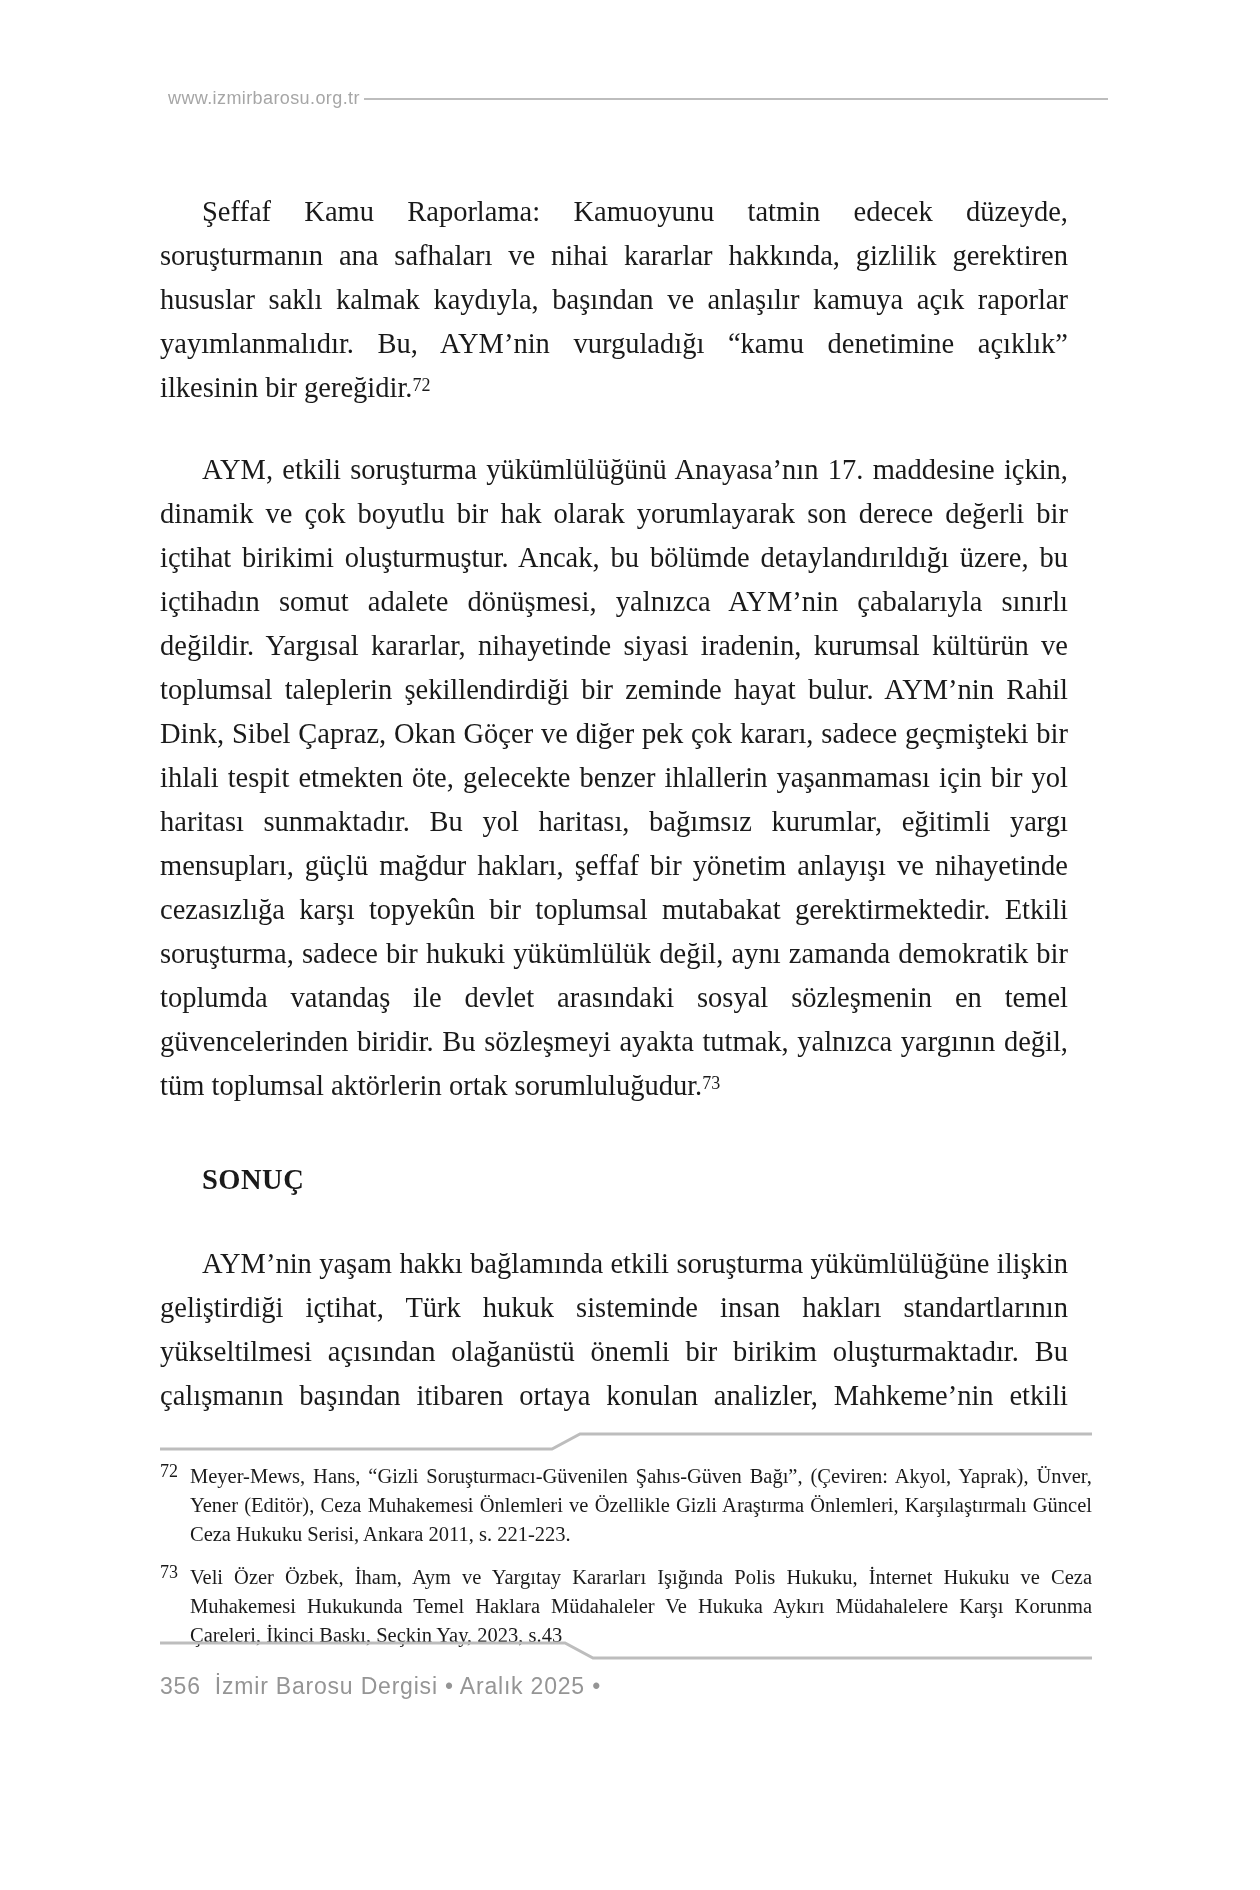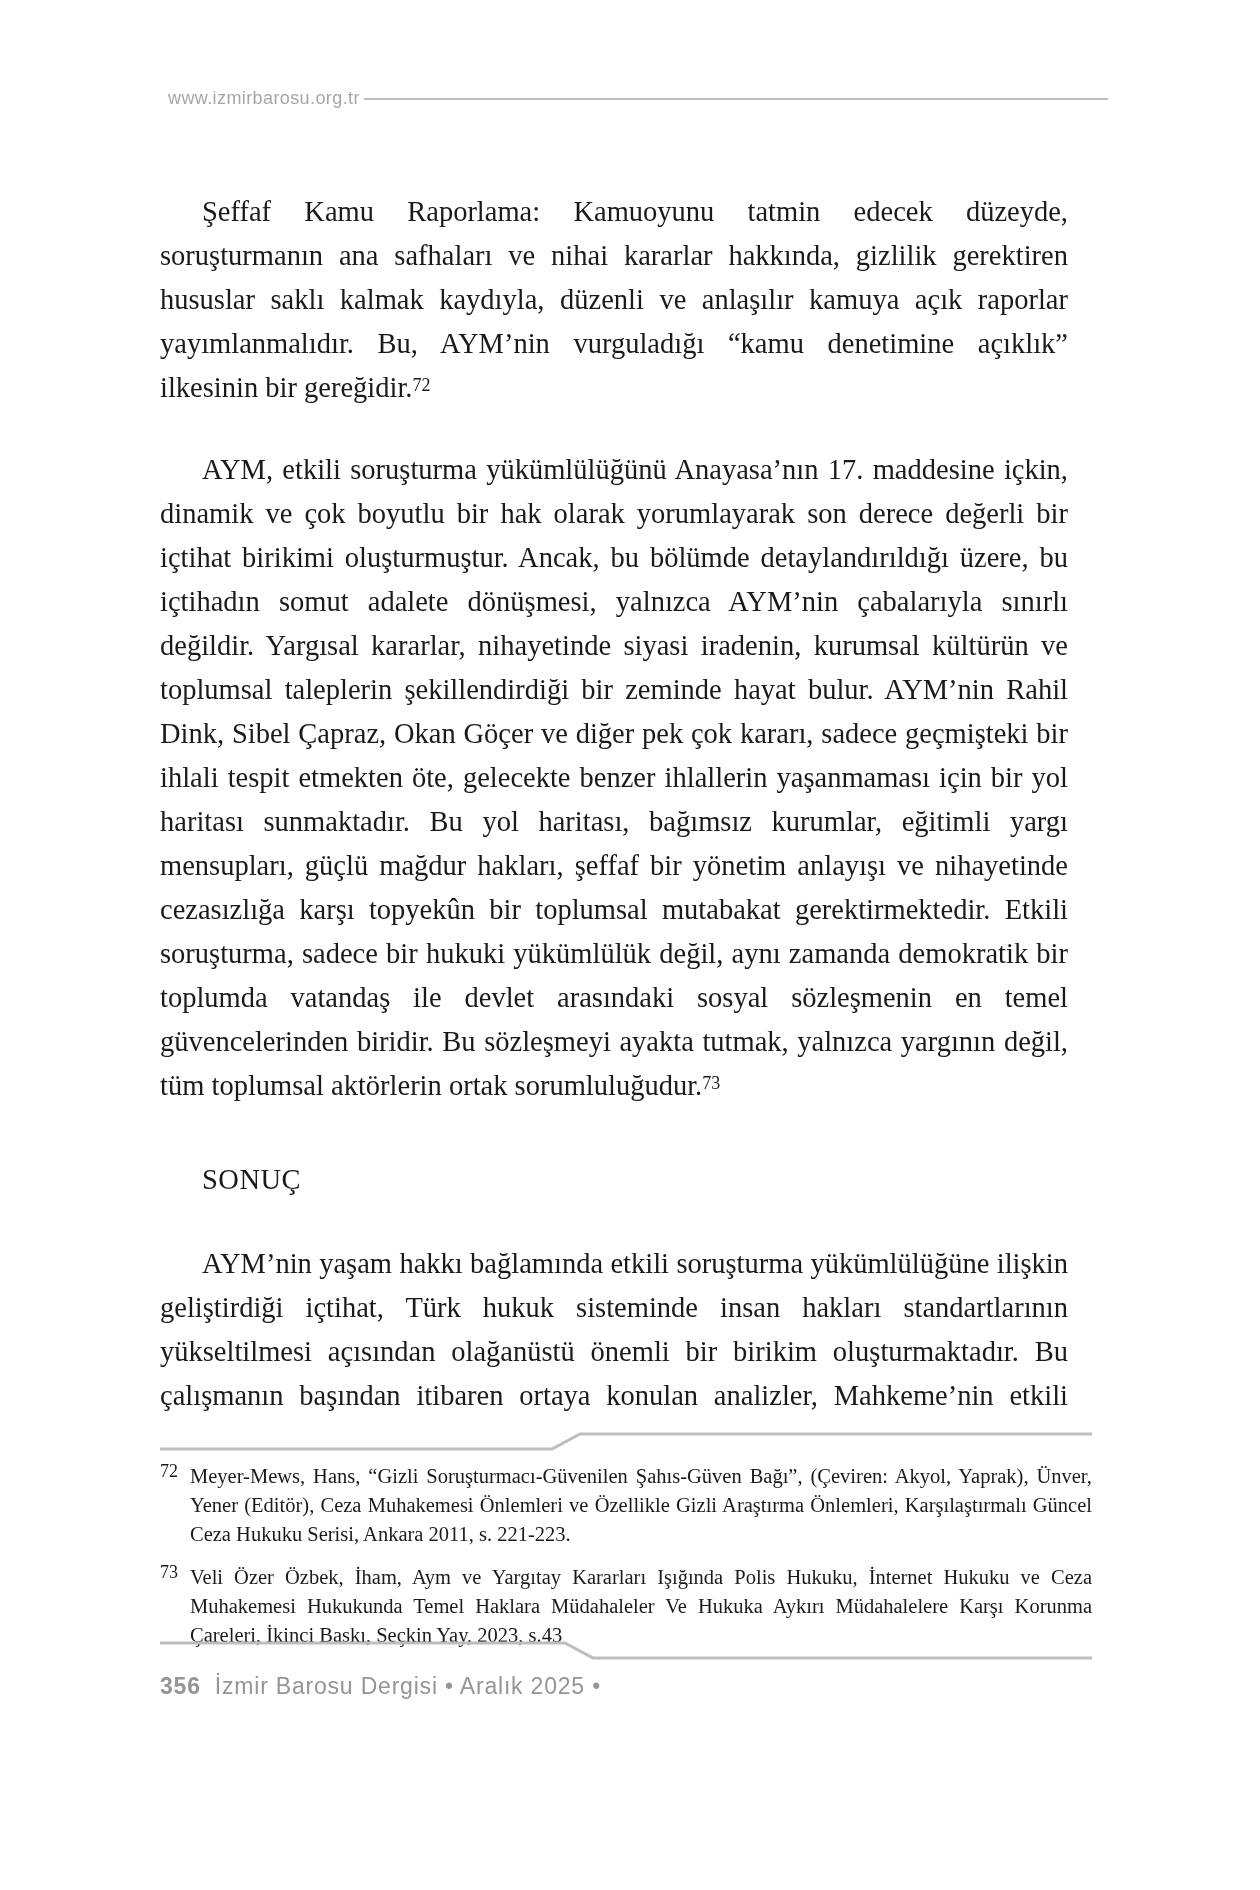--- a/index.html
+++ b/index.html
@@ -22,21 +22,21 @@
   
   .main{
     position:absolute;left:160px;top:190px;width:908px;
     font-size:28.5px;line-height:44px;text-align:justify;
     max-height:1235px;overflow:hidden;
   }
   .main p{margin:0 0 38px 0;text-indent:42px;}
   .main p:last-child{margin-bottom:0;}
   sup.fnref{font-size:18px;line-height:0;vertical-align:6px;letter-spacing:0;}
   .section-heading{
-    font-weight:normal;font-size:28.5px;letter-spacing:.5px;
+    font-weight:bold;font-size:28.5px;letter-spacing:.5px;
     margin:50px 0 40px 42px;
   }
   
   .fn-sep{position:absolute;left:160px;top:1430px;width:932px;height:22px;}
   
   .footnotes{
     position:absolute;left:160px;top:1462px;width:932px;
     font-size:20.5px;line-height:29px;text-align:justify;
   }
   .footnote{position:relative;padding-left:30px;margin-bottom:14px;}
@@ -44,34 +44,34 @@
     position:absolute;left:0;top:-5px;
     font-size:18px;
   }
   
   .footer{position:absolute;left:160px;top:1638px;width:932px;}
   .footer-text{
     margin-top:7px;
     font-family:"Liberation Sans", sans-serif;
     font-size:23px;color:#959595;letter-spacing:.8px;
   }
-  .footer-text .pageno{margin-right:14px;font-weight:bold;}
+  .footer-text .pageno{margin-right:14px;}
 </style>
 </head>
 <body>
 
 <div class="page">
 
   <div class="header">
     <span>www.izmirbarosu.org.tr</span>
     <span class="rule"></span>
   </div>
 
   <div class="main">
-    <p><span>Şeffaf Kamu Raporlama: Kamuoyunu tatmin edecek düzeyde, soruşturmanın ana safhaları ve nihai kararlar hakkında, gizlilik gerektiren hususlar saklı kalmak kaydıyla, düzenli ve anlaşılır kamuya açık raporlar yayımlanmalıdır. Bu, AYM’nin vurguladığı “kamu denetimine açıklık” ilkesinin bir gereğidir.</span><sup class="fnref">72</sup></p>
+    <p><span>Şeffaf Kamu Raporlama: Kamuoyunu tatmin edecek düzeyde, soruşturmanın ana safhaları ve nihai kararlar hakkında, gizlilik gerektiren hususlar saklı kalmak kaydıyla, başından ve anlaşılır kamuya açık raporlar yayımlanmalıdır. Bu, AYM’nin vurguladığı “kamu denetimine açıklık” ilkesinin bir gereğidir.</span><sup class="fnref">72</sup></p>
 
     <p><span>AYM, etkili soruşturma yükümlülüğünü Anayasa’nın 17. maddesine içkin, dinamik ve çok boyutlu bir hak olarak yorumlayarak son derece değerli bir içtihat birikimi oluşturmuştur. Ancak, bu bölümde detaylandırıldığı üzere, bu içtihadın somut adalete dönüşmesi, yalnızca AYM’nin çabalarıyla sınırlı değildir. Yargısal kararlar, nihayetinde siyasi iradenin, kurumsal kültürün ve toplumsal taleplerin şekillendirdiği bir zeminde hayat bulur. AYM’nin Rahil Dink, Sibel Çapraz, Okan Göçer ve diğer pek çok kararı, sadece geçmişteki bir ihlali tespit etmekten öte, gelecekte benzer ihlallerin yaşanmaması için bir yol haritası sunmaktadır. Bu yol haritası, bağımsız kurumlar, eğitimli yargı mensupları, güçlü mağdur hakları, şeffaf bir yönetim anlayışı ve nihayetinde cezasızlığa karşı topyekûn bir toplumsal mutabakat gerektirmektedir. Etkili soruşturma, sadece bir hukuki yükümlülük değil, aynı zamanda demokratik bir toplumda vatandaş ile devlet arasındaki sosyal sözleşmenin en temel güvencelerinden biridir. Bu sözleşmeyi ayakta tutmak, yalnızca yargının değil, tüm toplumsal aktörlerin ortak sorumluluğudur.</span><sup class="fnref">73</sup></p>
 
     <div class="section-heading">SONUÇ</div>
 
     <p><span>AYM’nin yaşam hakkı bağlamında etkili soruşturma yükümlülüğüne ilişkin geliştirdiği içtihat, Türk hukuk sisteminde insan hakları standartlarının yükseltilmesi açısından olağanüstü önemli bir birikim oluşturmaktadır. Bu çalışmanın başından itibaren ortaya konulan analizler, Mahkeme’nin etkili soruşturma yükümlülüğünü salt bir usul ku-</span></p>
   </div>
 
   <div class="fn-sep">
     <svg width="932" height="22" viewBox="0 0 932 22">

